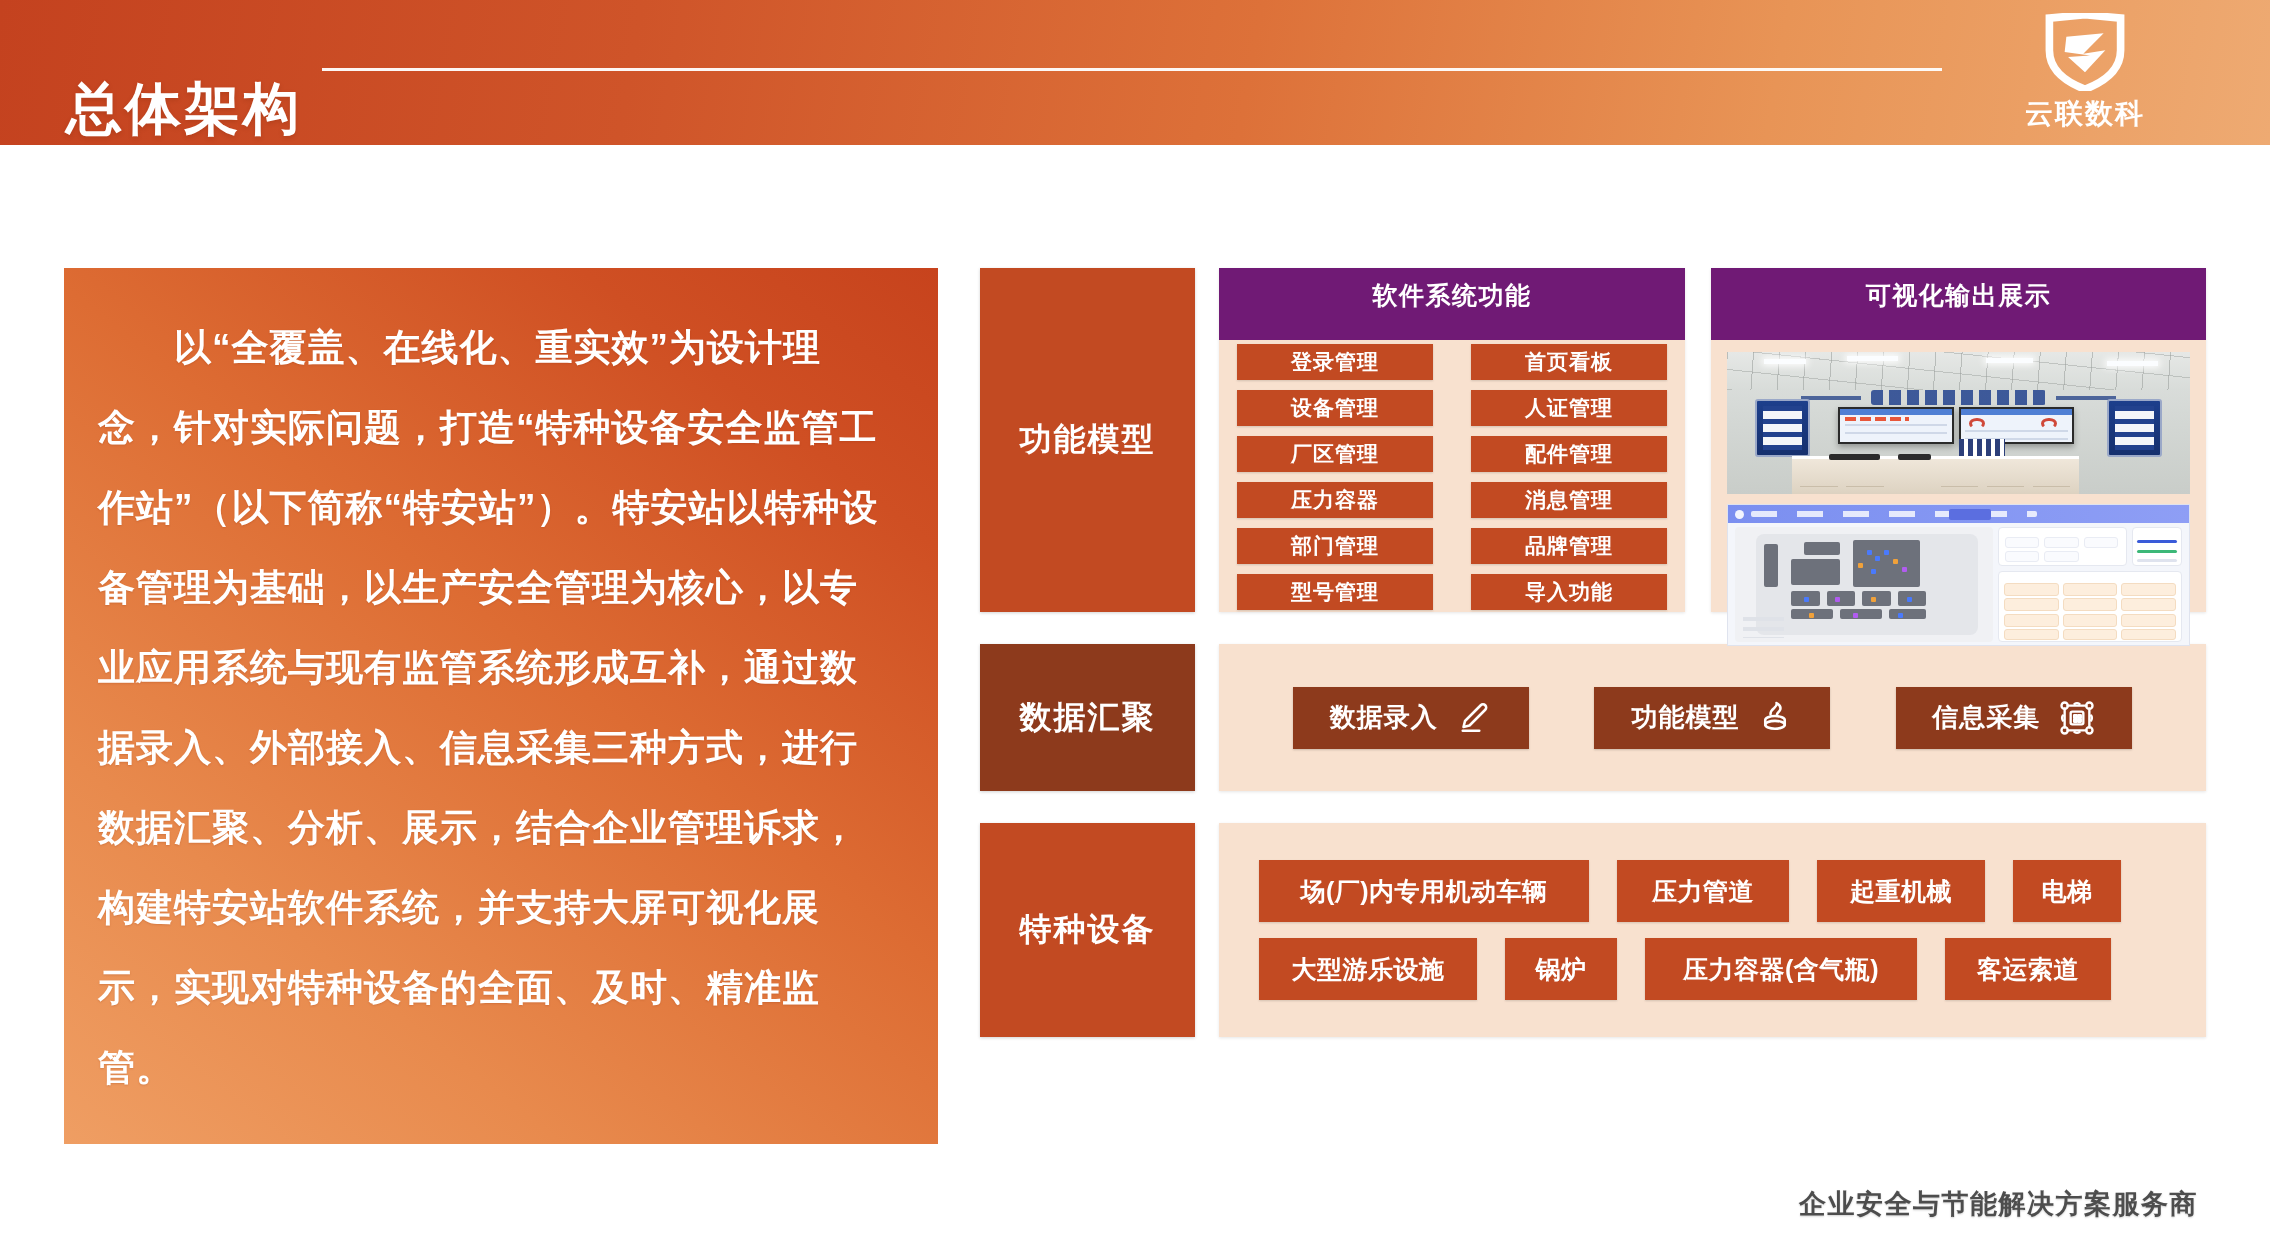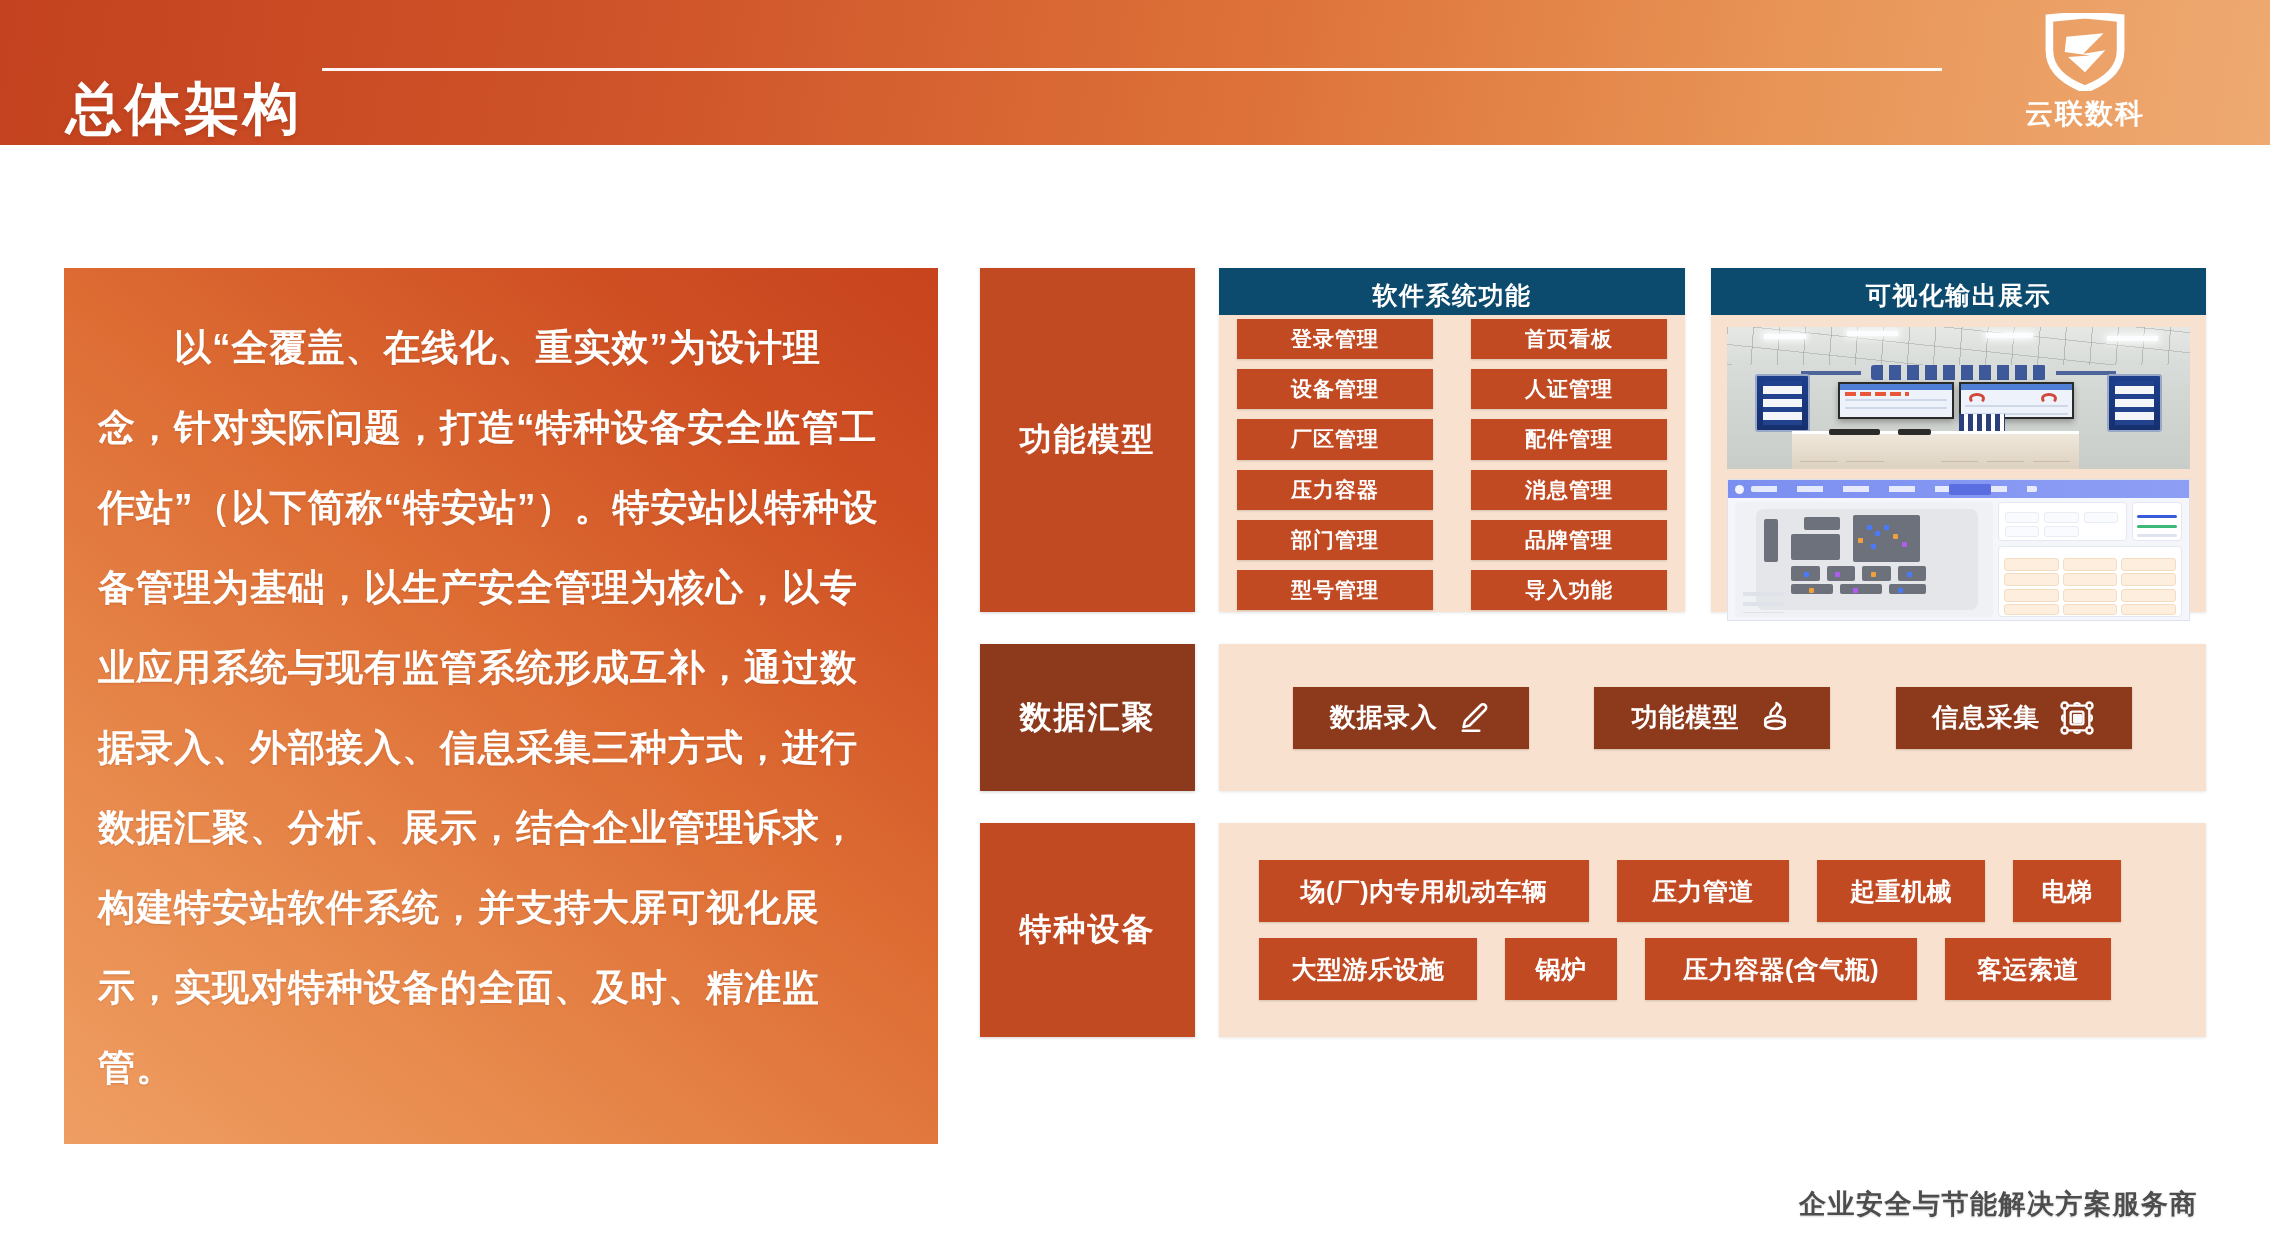--- a/index.html
+++ b/index.html
@@ -64,22 +64,22 @@
   .row-label.dark { background: #8d3a1c; }
   .row-body { flex: 1 1 auto; margin-left: 24px; display: flex; gap: 26px; }
 
   
   .row1 { height: 344px; }
   .panel {
     background: #f8e1cf; display: flex; flex-direction: column;
     box-shadow: 0 1px 3px rgba(0,0,0,.10);
   }
   .panel-head {
-    background: #0c4a6e; color: #fff; font-size: 25px; font-weight: bold;
-    letter-spacing: 1.5px; text-align: center; padding: 11px 0 3px; font-family: Liberation Serif, serif;
+    background: #701a75; color: #fff; font-size: 25px; font-weight: bold;
+    letter-spacing: 1.5px; text-align: center; padding: 11px 0 28px; font-family: Liberation Serif, serif;
   }
   .panel-body { flex: 1 1 auto; padding: 14px 20px 18px; }
 
   .func-panel { flex: 0 0 466px; }
   .func-grid {
     height: 100%;
     display: grid; grid-template-columns: 1fr 1fr;
     grid-auto-rows: 1fr; column-gap: 38px; row-gap: 10px;
     padding: 4px 18px 2px;
   }

